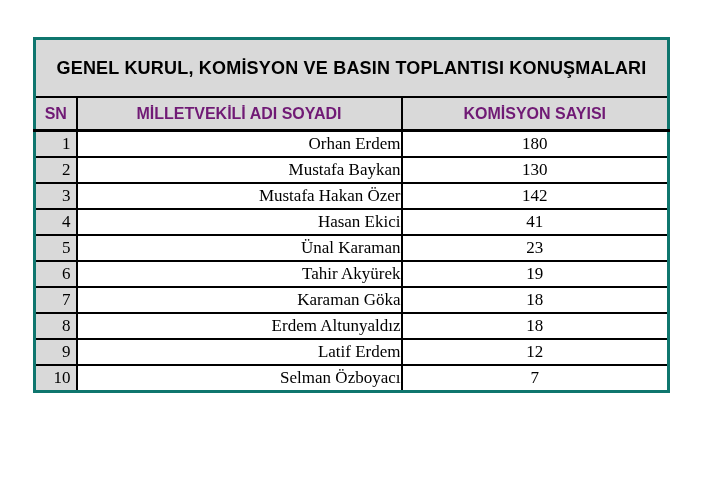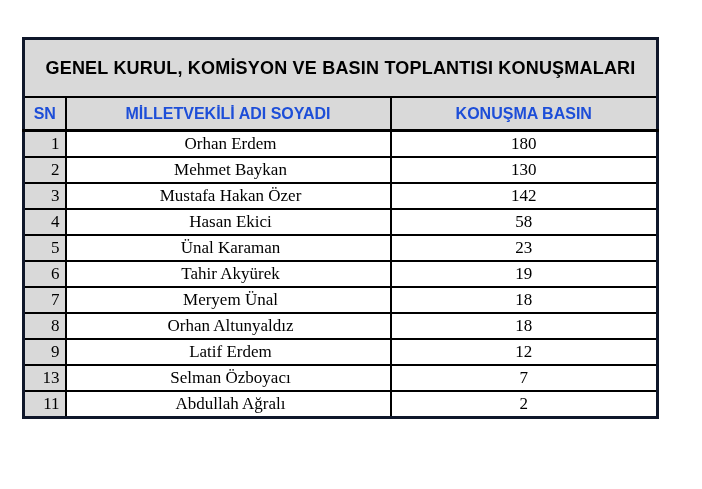--- a/index.html
+++ b/index.html
@@ -9,26 +9,26 @@
   }
   .page {
     position: relative;
     width: 702px;
     height: 489px;
     background: #ffffff;
     overflow: hidden;
   }
   table.speech-table {
     position: absolute;
-    left: 22px;
+    left: 33px;
     top: 37px;
     width: 634px;
     border-collapse: collapse;
     table-layout: fixed;
-    border: 3px solid #0f172a;
+    border: 3px solid #0f766e;
   }
   col.c-sn    { width: 42px; }
   col.c-name  { width: 325px; }
   col.c-count { width: 267px; }
 
   th, td {
     border: 2px solid #000000;
     padding: 0;
     overflow: hidden;
     white-space: nowrap;
@@ -45,37 +45,37 @@
     color: #000000;
     border-bottom: 2px solid #000000;
   }
   tr.header-row th {
     height: 31px;
     background: #d9d9d9;
     font-family: "Liberation Sans", sans-serif;
     font-weight: bold;
     font-size: 16px;
     text-align: center;
-    color: #1d4ed8;
+    color: #701a75;
     border-bottom: 3px solid #000000;
   }
   tbody td {
     height: 24px;
     font-family: "Liberation Serif", serif;
     font-size: 17px;
     color: #000000;
     background: #ffffff;
   }
   tbody td.sn-cell {
     background: #d9d9d9;
     text-align: right;
     padding-right: 5px;
   }
   tbody td.name-cell {
-    text-align: center;
+    text-align: right;
     padding-left: 5px;
   }
   tbody td.count-cell {
     text-align: center;
   }
 </style>
 </head>
 <body>
 
 <div class="page">
@@ -85,74 +85,69 @@
       <col class="c-name">
       <col class="c-count">
     </colgroup>
     <thead>
       <tr>
         <th colspan="3" class="title-cell">GENEL KURUL, KOMİSYON VE BASIN TOPLANTISI KONUŞMALARI</th>
       </tr>
       <tr class="header-row">
         <th>SN</th>
         <th>MİLLETVEKİLİ ADI SOYADI</th>
-        <th>KONUŞMA BASIN</th>
+        <th>KOMİSYON SAYISI</th>
       </tr>
     </thead>
     <tbody>
       <tr>
         <td class="sn-cell">1</td>
         <td class="name-cell">Orhan Erdem</td>
         <td class="count-cell">180</td>
       </tr>
       <tr>
         <td class="sn-cell">2</td>
-        <td class="name-cell">Mehmet Baykan</td>
+        <td class="name-cell">Mustafa Baykan</td>
         <td class="count-cell">130</td>
       </tr>
       <tr>
         <td class="sn-cell">3</td>
         <td class="name-cell">Mustafa Hakan Özer</td>
         <td class="count-cell">142</td>
       </tr>
       <tr>
         <td class="sn-cell">4</td>
         <td class="name-cell">Hasan Ekici</td>
-        <td class="count-cell">58</td>
+        <td class="count-cell">41</td>
       </tr>
       <tr>
         <td class="sn-cell">5</td>
         <td class="name-cell">Ünal Karaman</td>
         <td class="count-cell">23</td>
       </tr>
       <tr>
         <td class="sn-cell">6</td>
         <td class="name-cell">Tahir Akyürek</td>
         <td class="count-cell">19</td>
       </tr>
       <tr>
         <td class="sn-cell">7</td>
-        <td class="name-cell">Meryem Ünal</td>
+        <td class="name-cell">Karaman Göka</td>
         <td class="count-cell">18</td>
       </tr>
       <tr>
         <td class="sn-cell">8</td>
-        <td class="name-cell">Orhan Altunyaldız</td>
+        <td class="name-cell">Erdem Altunyaldız</td>
         <td class="count-cell">18</td>
       </tr>
       <tr>
         <td class="sn-cell">9</td>
         <td class="name-cell">Latif Erdem</td>
         <td class="count-cell">12</td>
       </tr>
       <tr>
-        <td class="sn-cell">13</td>
+        <td class="sn-cell">10</td>
         <td class="name-cell">Selman Özboyacı</td>
         <td class="count-cell">7</td>
-      </tr>
-      <tr>
-        <td class="sn-cell">11</td>
-        <td class="name-cell">Abdullah Ağralı</td>
-        <td class="count-cell">2</td>
       </tr>
     </tbody>
   </table>
 </div>
 
 </body></html>

